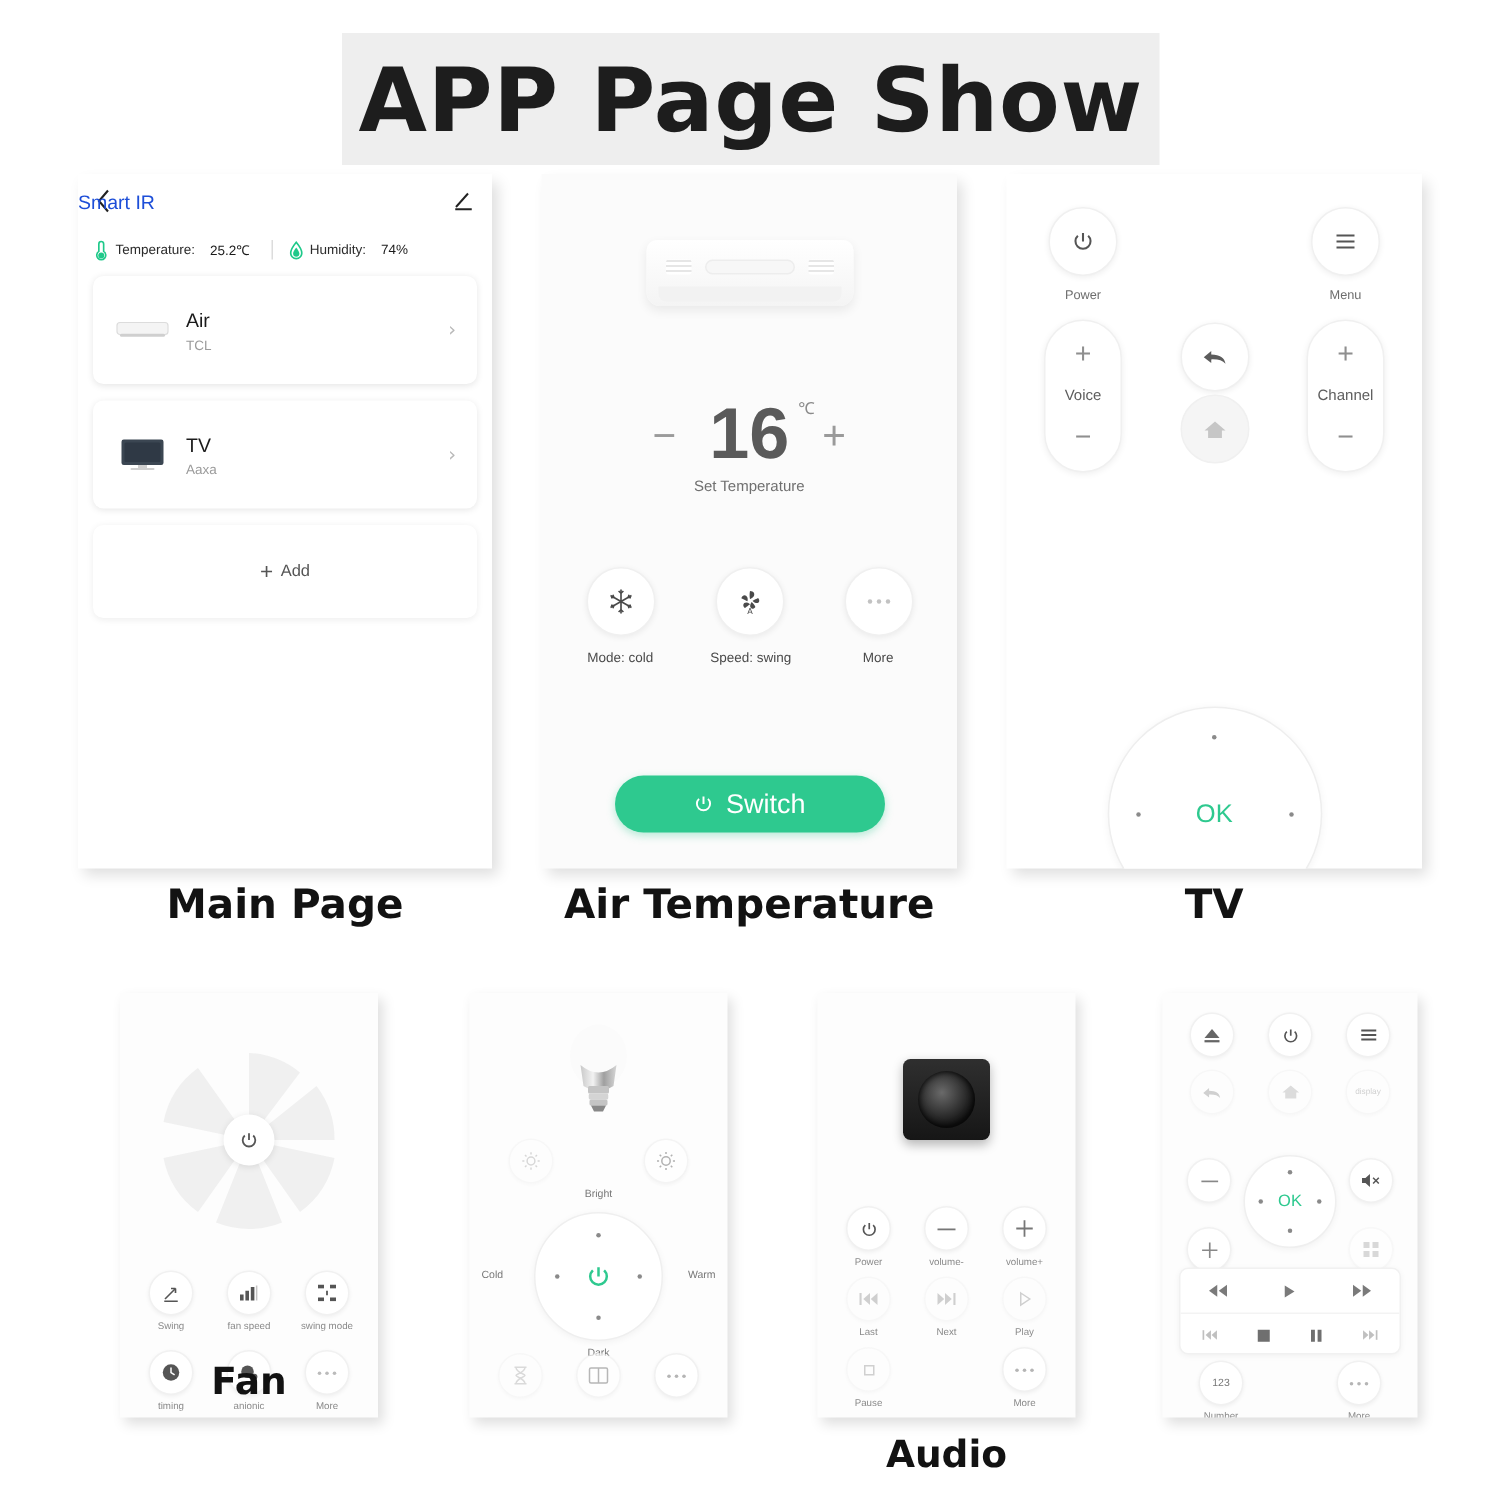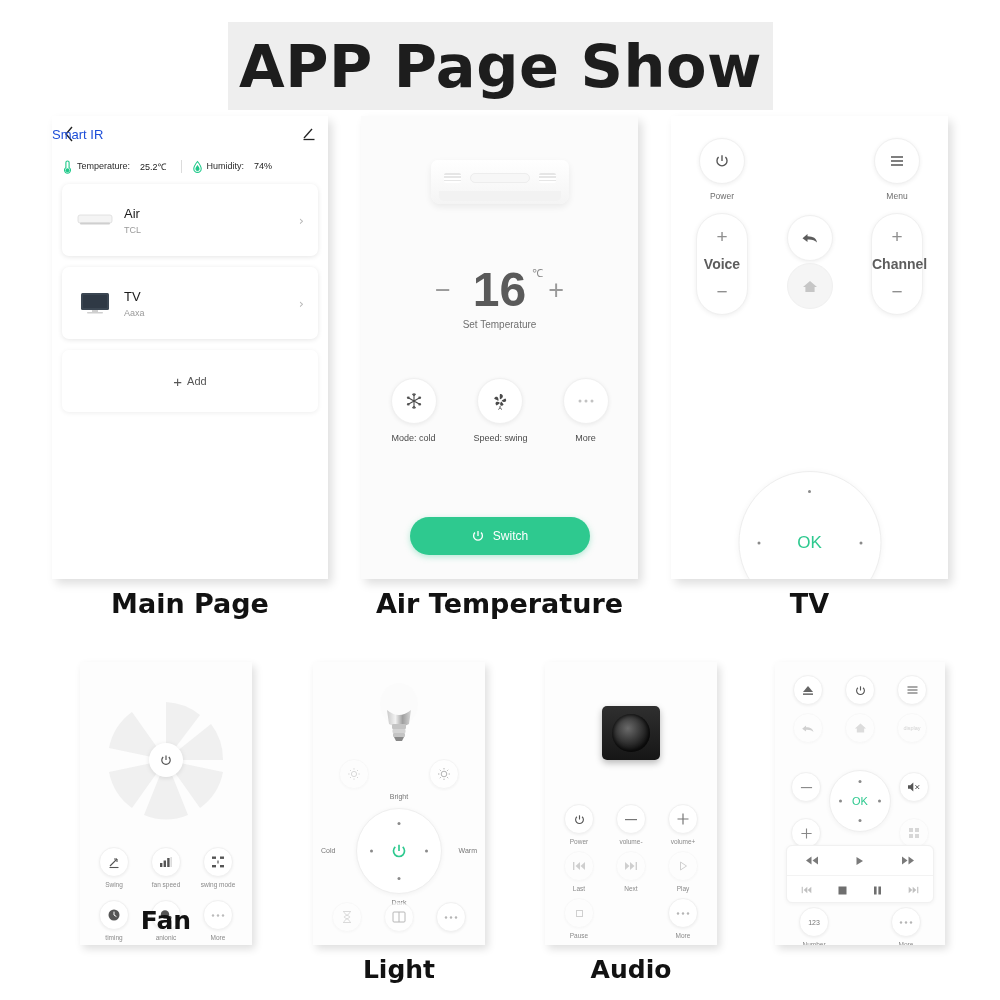--- a/index.html
+++ b/index.html
@@ -136,39 +136,39 @@
     box-shadow: 0 1px 4px rgba(0,0,0,0.07);
     display: flex; align-items: center; justify-content: center;
     margin: 0 auto;
   }
   .mode-lbl { font-size: 9px; color: #4a4a4a; margin-top: 9px; white-space: nowrap; }
   .switch-btn {
     position: absolute; left: 50%; bottom: 24px; transform: translateX(-50%);
     width: 180px; height: 38px; border-radius: 19px;
     background: #2ec98f; color: #fff;
     display: flex; align-items: center; justify-content: center; gap: 8px;
-    font-size: 12px; box-shadow: 0 2px 6px rgba(46,201,143,0.35);
+    font-size: 18px; box-shadow: 0 2px 6px rgba(46,201,143,0.35);
   }
 
   
   #phone-tv { left: 671px; top: 116px; width: 277px; height: 463px; }
   .tvbtn { position: absolute; text-align: center; }
   .tvlbl { font-size: 8.5px; color: #6d6d6d; margin-top: 7px; }
   .pill {
     width: 52px; height: 102px; border-radius: 26px;
     background: #fff; border: 1px solid #f0f0f0;
     box-shadow: 0 1px 5px rgba(0,0,0,0.07);
     display: flex; flex-direction: column; align-items: center;
     justify-content: space-between; padding: 13px 0;
     position: relative;
   }
   .pill .sym { font-size: 19px; color: #8f8f8f; font-weight: 300; line-height: 1; }
   .pill .mid {
     position: absolute; left: 0; right: 0; top: 50%;
-    transform: translateY(-50%); font-size: 14px; color: #5d5d5d; font-weight: bold;
+    transform: translateY(-50%); font-size: 10px; color: #5d5d5d;
   }
   .dpad {
     position: absolute; left: 50%; top: 355px; transform: translateX(-50%);
     width: 143px; height: 143px; border-radius: 50%;
     background: #fff; border: 1px solid #eeeeee;
     box-shadow: 0 1px 6px rgba(0,0,0,0.05);
   }
   .dpad .ok {
     position: absolute; left: 0; right: 0; top: 50%; transform: translateY(-50%);
     text-align: center; font-size: 17px; color: #2ec98f;
@@ -630,21 +630,20 @@
         <div class="scirc">
           <svg width="16" height="5" viewBox="0 0 16 5" fill="#b5b5b5">
               <circle cx="3" cy="2.5" r="1.2"></circle>
               <circle cx="8" cy="2.5" r="1.2"></circle>
               <circle cx="13" cy="2.5" r="1.2"></circle>
             </svg>
         </div>
       </div>
     </div>
   </div>
-  <div class="caption small" style="left:313px; top:955px; width:172px;">Light</div>
 
   <div class="panel" id="panel-audio">
     <div class="speaker">
       <div class="cone"></div>
     </div>
 
     <div class="row3" style="position:absolute; left:0; right:0; top:142px;">
       <div class="sbtn">
         <div class="scirc">
           <svg width="13" height="13" viewBox="0 0 14 14" fill="none" stroke="#555" stroke-width="1.2">

